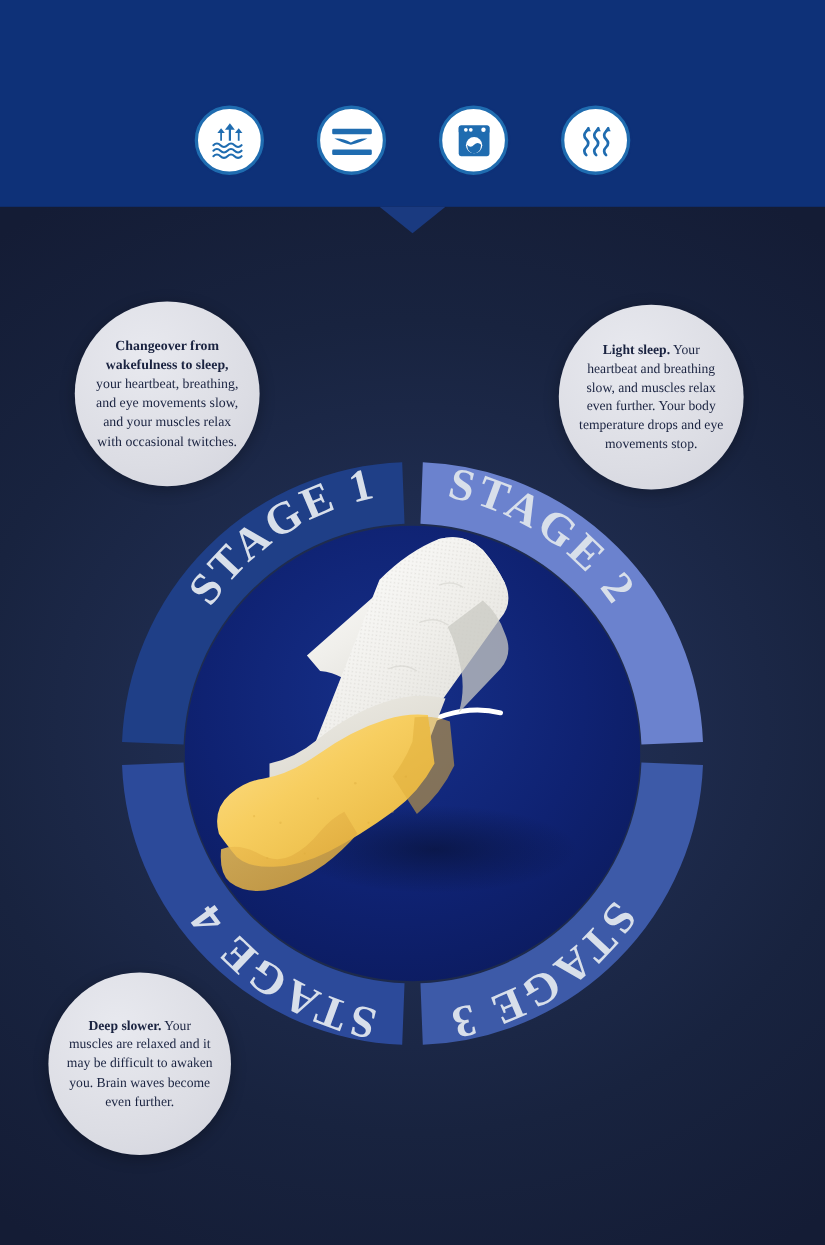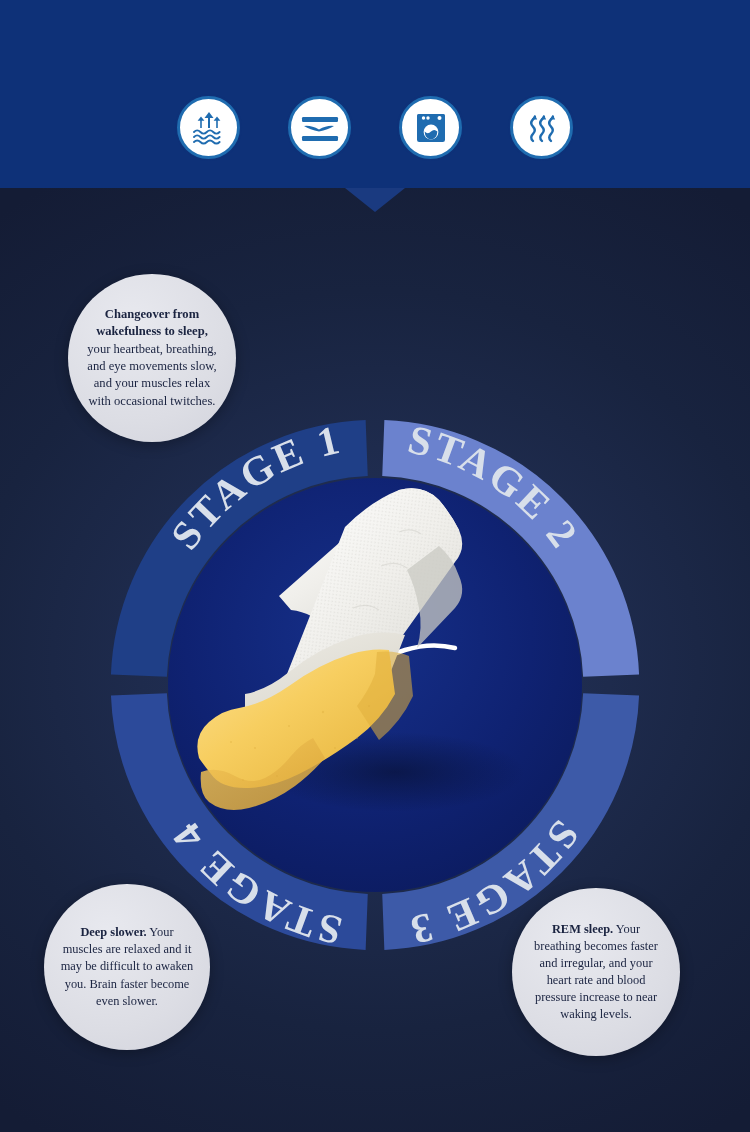--- a/index.html
+++ b/index.html
@@ -390,26 +390,26 @@
       </g>
     </svg>
   </div>
 
   <div class="bubble" id="bubble-stage1">
     <div class="bubble-text">
       <span class="lead">Changeover from wakefulness to sleep,</span><span> your heartbeat, breathing, and eye movements slow, and your muscles relax with occasional twitches.</span>
     </div>
   </div>
 
+  <div class="bubble" id="bubble-stage2">
+    <div class="bubble-text">
+      <span class="lead">Light sleep.</span><span> Your heartbeat and breathing slow, and muscles relax even further.  Your body temperature drops and eye movements stop.</span>
+    </div>
+  </div>
 
   <div class="bubble" id="bubble-stage4">
     <div class="bubble-text">
-      <span class="lead">Deep slower.</span><span>  Your muscles are relaxed and it may be difficult to awaken you.  Brain faster become even slower.</span>
-    </div>
-  </div>
-
-  <div class="bubble" id="bubble-stage3">
-    <div class="bubble-text">
-      <span class="lead">REM sleep.</span><span> Your breathing becomes faster and irregular, and your heart rate and blood pressure increase to near waking levels.</span>
-    </div>
-  </div>
+      <span class="lead">Deep slower.</span><span>  Your muscles are relaxed and it may be difficult to awaken you.  Brain waves become even further.</span>
+    </div>
+  </div>
+
 
 </div>
 
 </body></html>

